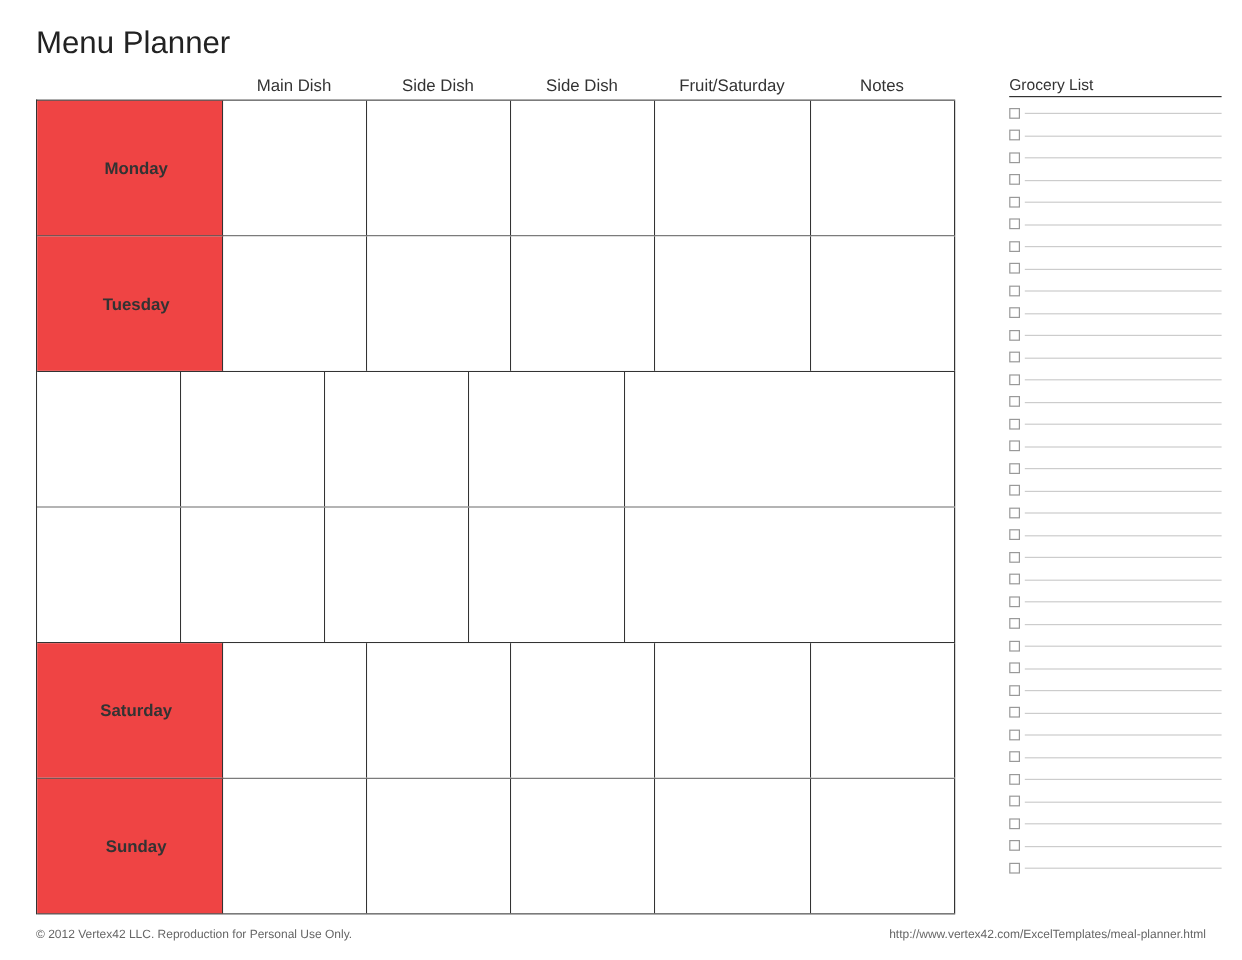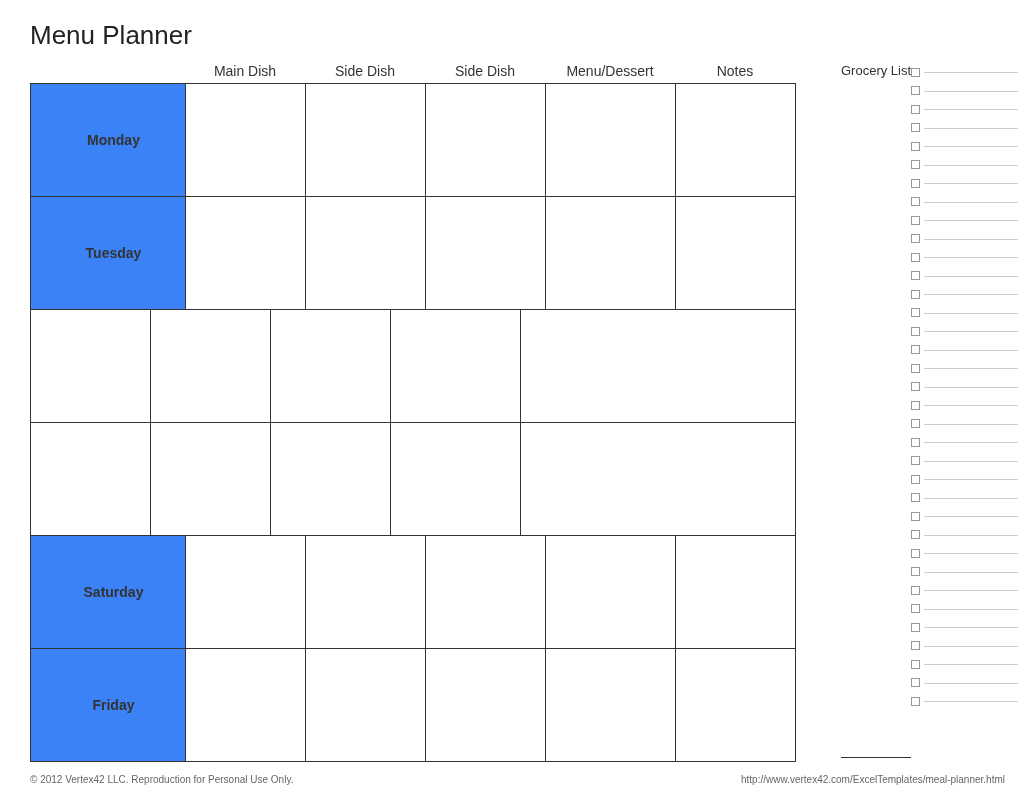--- a/index.html
+++ b/index.html
@@ -60,21 +60,21 @@
       flex-direction: column;
     }
     .day-row {
       display: flex;
       flex: 1;
       border-bottom: 1.5px solid #333;
     }
     .day-label-cell {
       width: 155px;
       min-width: 155px;
-      background: #3b82f6;
+      background: #ef4444;
       border-right: 1.5px solid #333;
       display: flex;
       align-items: center;
       justify-content: center;
       font-size: 14px;
       font-weight: bold;
       color: #333;
       padding-left: 11px;
     }
     .data-cell {
@@ -86,20 +86,21 @@
     .data-cell.col-side1 { flex: 0 0 120px; }
     .data-cell.col-side2 { flex: 0 0 120px; }
     .data-cell.col-fruit { flex: 0 0 130px; }
     .data-cell.col-notes { flex: 1; border-right: 1.5px solid #333; }
 
     
     .grocery-section {
       width: 185px;
       min-width: 185px;
       display: flex;
+      flex-direction: column;
       padding-left: 8px;
       margin-left: 37px;
     }
     .grocery-title {
       font-size: 13px;
       font-weight: normal;
       color: #333;
       margin-bottom: 4px;
       padding-bottom: 2px;
       border-bottom: 1.5px solid #333;
@@ -143,21 +144,21 @@
 <body>
 
 <div class="page">
   <div class="title">Menu Planner</div>
   <div class="content-area">
     <div class="planner-section">
       <div class="header-row">
         <div class="header-cell col-main">Main Dish</div>
         <div class="header-cell col-side1">Side Dish</div>
         <div class="header-cell col-side2">Side Dish</div>
-        <div class="header-cell col-fruit">Menu/Dessert</div>
+        <div class="header-cell col-fruit">Fruit/Saturday</div>
         <div class="header-cell col-notes">Notes</div>
       </div>
       <div class="grid">
 
         <div class="day-row">
           <div class="day-label-cell">Monday</div>
           <div class="data-cell col-main"></div>
           <div class="data-cell col-side1"></div>
           <div class="data-cell col-side2"></div>
           <div class="data-cell col-fruit"></div>
@@ -193,21 +194,21 @@
         <div class="day-row">
           <div class="day-label-cell">Saturday</div>
           <div class="data-cell col-main"></div>
           <div class="data-cell col-side1"></div>
           <div class="data-cell col-side2"></div>
           <div class="data-cell col-fruit"></div>
           <div class="data-cell col-notes"></div>
         </div>
 
         <div class="day-row">
-          <div class="day-label-cell">Friday</div>
+          <div class="day-label-cell">Sunday</div>
           <div class="data-cell col-main"></div>
           <div class="data-cell col-side1"></div>
           <div class="data-cell col-side2"></div>
           <div class="data-cell col-fruit"></div>
           <div class="data-cell col-notes"></div>
         </div>
       </div>
     </div>
 
     <div class="grocery-section">

